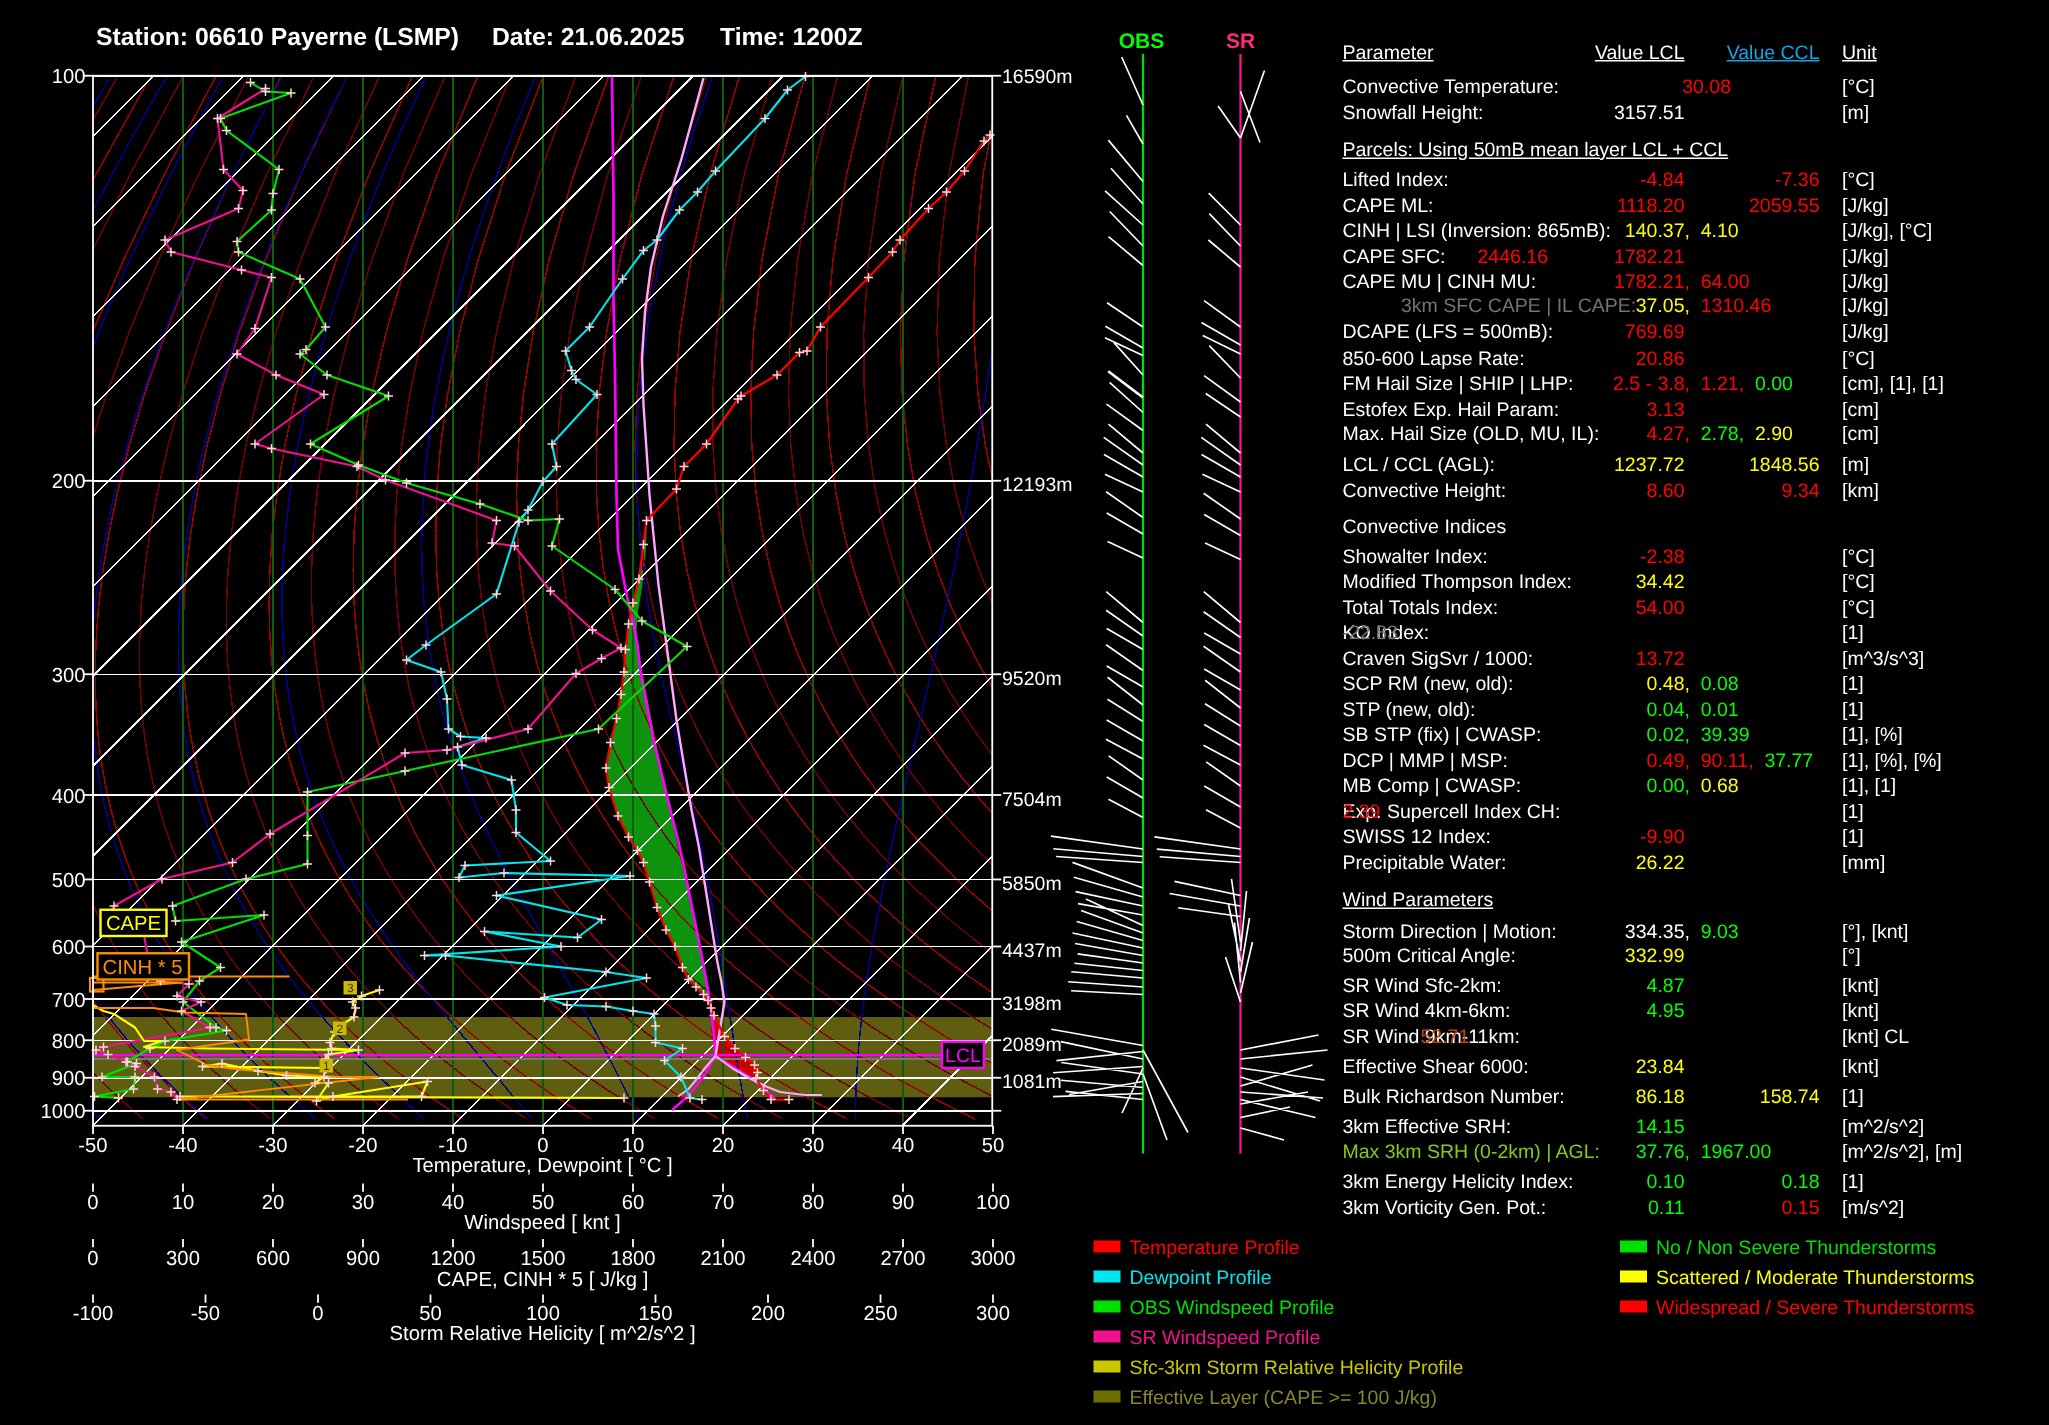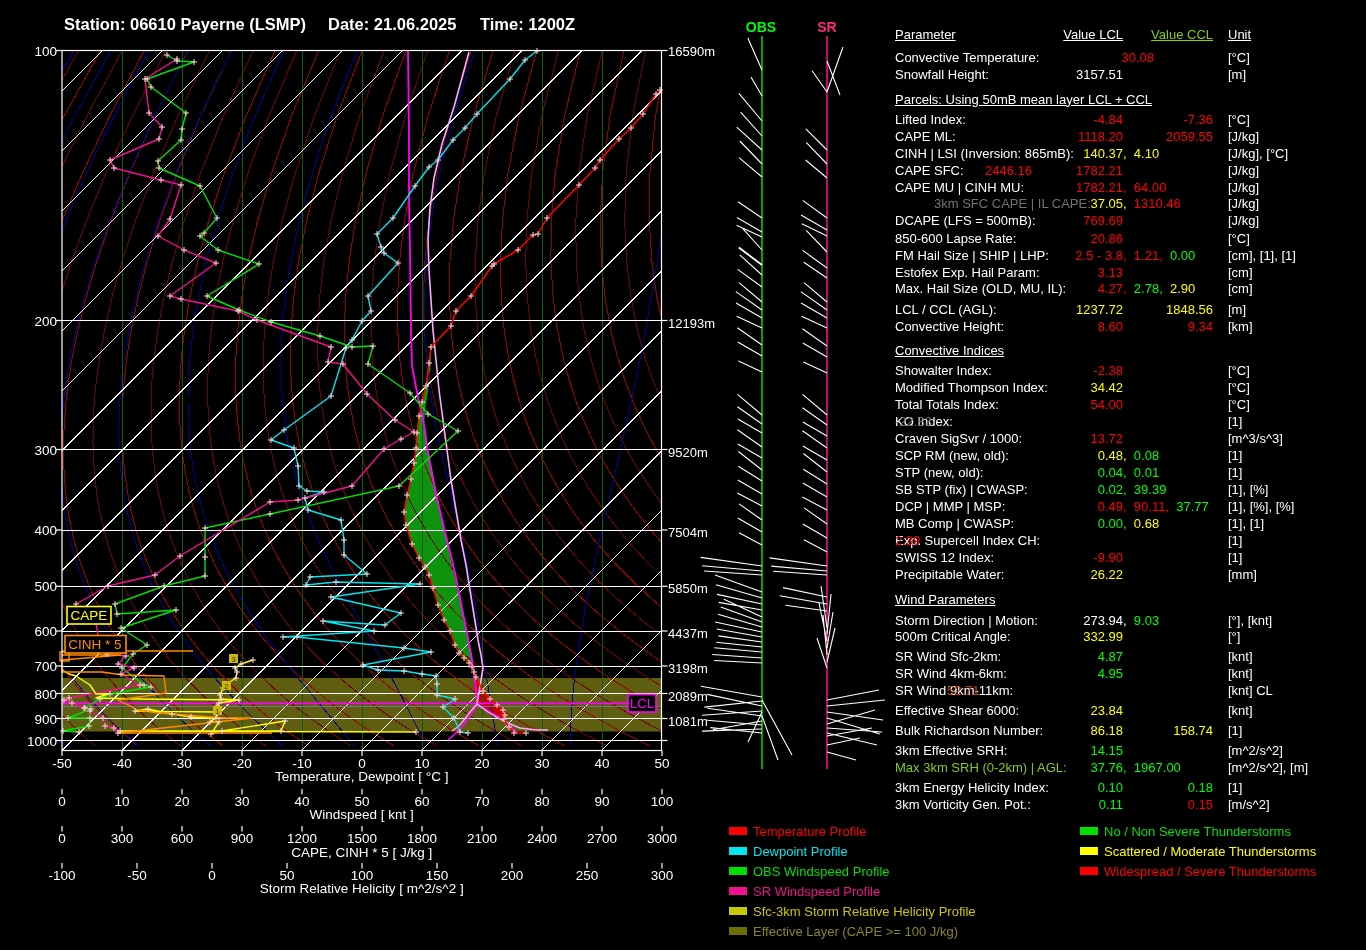--- a/index.html
+++ b/index.html
@@ -286,21 +286,21 @@
     <rect x="1080" y="827" width="18" height="8" fill="#00e000"></rect>
     <text x="1104" y="836" font-size="13" fill="#00e000">No / Non Severe Thunderstorms</text>
     <rect x="1080" y="847" width="18" height="8" fill="#ffff00"></rect>
     <text x="1104" y="856" font-size="13" fill="#ffff00">Scattered / Moderate Thunderstorms</text>
     <rect x="1080" y="867" width="18" height="8" fill="#ff0000"></rect>
     <text x="1104" y="876" font-size="13" fill="#ff0000">Widespread / Severe Thunderstorms</text>
 </svg>
 <div id="tab">
     <div style="position:absolute;left:895px;top:27px;color:#fff;text-decoration:underline">Parameter</div>
     <div style="position:absolute;left:895px;top:27px;width:228px;text-align:right;color:#fff"><span style="text-decoration:underline">Value LCL</span></div>
-    <div style="position:absolute;left:985px;top:27px;width:228px;text-align:right;color:#84cc16"><span style="text-decoration:underline">Value CCL</span></div>
+    <div style="position:absolute;left:985px;top:27px;width:228px;text-align:right;color:#0ea5e9"><span style="text-decoration:underline">Value CCL</span></div>
     <div style="position:absolute;left:1228px;top:27px;color:#fff;text-decoration:underline">Unit</div>
     <div style="position:absolute;left:895px;top:49.5px;color:#fff;white-space:pre">Convective Temperature:</div>
     <div style="position:absolute;left:926px;top:49.5px;width:228px;text-align:right;color:#ff0000;white-space:pre">30.08</div>
     <div style="position:absolute;left:1228px;top:49.5px;color:#fff;white-space:pre">[°C]</div>
     <div style="position:absolute;left:895px;top:66.5px;color:#fff;white-space:pre">Snowfall Height:</div>
     <div style="position:absolute;left:895px;top:66.5px;width:228px;text-align:right;color:#ffffff;white-space:pre">3157.51</div>
     <div style="position:absolute;left:1228px;top:66.5px;color:#fff;white-space:pre">[m]</div>
     <div style="position:absolute;left:895px;top:91.5px;color:#fff;text-decoration:underline;white-space:pre">Parcels: Using 50mB mean layer LCL + CCL</div>
     <div style="position:absolute;left:895px;top:111.5px;color:#fff;white-space:pre">Lifted Index:</div>
     <div style="position:absolute;left:895px;top:111.5px;width:228px;text-align:right;color:#ff0000;white-space:pre">-4.84</div>
@@ -344,21 +344,21 @@
     <div style="position:absolute;left:1123px;top:281.0px;white-space:pre"><span style="color:#ff0000">,  </span><span style="color:#00ff00">2.78</span><span style="color:#00ff00">,  </span><span style="color:#ffff00">2.90</span></div>
     <div style="position:absolute;left:1228px;top:281.0px;color:#fff;white-space:pre">[cm]</div>
     <div style="position:absolute;left:895px;top:301.5px;color:#fff;white-space:pre">LCL / CCL (AGL):</div>
     <div style="position:absolute;left:895px;top:301.5px;width:228px;text-align:right;color:#ffff00;white-space:pre">1237.72</div>
     <div style="position:absolute;left:985px;top:301.5px;width:228px;text-align:right;color:#ffff00;white-space:pre">1848.56</div>
     <div style="position:absolute;left:1228px;top:301.5px;color:#fff;white-space:pre">[m]</div>
     <div style="position:absolute;left:895px;top:318.5px;color:#fff;white-space:pre">Convective Height:</div>
     <div style="position:absolute;left:895px;top:318.5px;width:228px;text-align:right;color:#ff0000;white-space:pre">8.60</div>
     <div style="position:absolute;left:985px;top:318.5px;width:228px;text-align:right;color:#ff0000;white-space:pre">9.34</div>
     <div style="position:absolute;left:1228px;top:318.5px;color:#fff;white-space:pre">[km]</div>
-    <div style="position:absolute;left:895px;top:343.0px;color:#fff;text-decoration:underline;white-space:pre">Convective Indices</div>
+    <div style="position:absolute;left:895px;top:343.0px;color:#fff;white-space:pre">Convective Indices</div>
     <div style="position:absolute;left:895px;top:363.0px;color:#fff;white-space:pre">Showalter Index:</div>
     <div style="position:absolute;left:895px;top:363.0px;width:228px;text-align:right;color:#ff0000;white-space:pre">-2.38</div>
     <div style="position:absolute;left:1228px;top:363.0px;color:#fff;white-space:pre">[°C]</div>
     <div style="position:absolute;left:895px;top:380.0px;color:#fff;white-space:pre">Modified Thompson Index:</div>
     <div style="position:absolute;left:895px;top:380.0px;width:228px;text-align:right;color:#ffff00;white-space:pre">34.42</div>
     <div style="position:absolute;left:1228px;top:380.0px;color:#fff;white-space:pre">[°C]</div>
     <div style="position:absolute;left:895px;top:397.0px;color:#fff;white-space:pre">Total Totals Index:</div>
     <div style="position:absolute;left:895px;top:397.0px;width:228px;text-align:right;color:#ff0000;white-space:pre">54.00</div>
     <div style="position:absolute;left:1228px;top:397.0px;color:#fff;white-space:pre">[°C]</div>
     <div style="position:absolute;left:895px;top:414.0px;color:#fff;white-space:pre">KO Index:</div>
@@ -391,21 +391,21 @@
     <div style="position:absolute;left:895px;top:533.0px;width:228px;text-align:left;color:#ff0000;white-space:pre">2.39</div>
     <div style="position:absolute;left:1228px;top:533.0px;color:#fff;white-space:pre">[1]</div>
     <div style="position:absolute;left:895px;top:550.0px;color:#fff;white-space:pre">SWISS 12 Index:</div>
     <div style="position:absolute;left:895px;top:550.0px;width:228px;text-align:right;color:#ff0000;white-space:pre">-9.90</div>
     <div style="position:absolute;left:1228px;top:550.0px;color:#fff;white-space:pre">[1]</div>
     <div style="position:absolute;left:895px;top:567.0px;color:#fff;white-space:pre">Precipitable Water:</div>
     <div style="position:absolute;left:895px;top:567.0px;width:228px;text-align:right;color:#ffff00;white-space:pre">26.22</div>
     <div style="position:absolute;left:1228px;top:567.0px;color:#fff;white-space:pre">[mm]</div>
     <div style="position:absolute;left:895px;top:592.0px;color:#fff;text-decoration:underline;white-space:pre">Wind Parameters</div>
     <div style="position:absolute;left:895px;top:612.5px;color:#fff;white-space:pre">Storm Direction | Motion:</div>
-    <div style="position:absolute;left:895px;top:612.5px;width:228px;text-align:right;color:#ffffff;white-space:pre">273.94</div>
+    <div style="position:absolute;left:895px;top:612.5px;width:228px;text-align:right;color:#ffffff;white-space:pre">334.35</div>
     <div style="position:absolute;left:1123px;top:612.5px;white-space:pre"><span style="color:#ffffff">,  </span><span style="color:#00ff00">9.03</span></div>
     <div style="position:absolute;left:1228px;top:612.5px;color:#fff;white-space:pre">[°], [knt]</div>
     <div style="position:absolute;left:895px;top:629.0px;color:#fff;white-space:pre">500m Critical Angle:</div>
     <div style="position:absolute;left:895px;top:629.0px;width:228px;text-align:right;color:#ffff00;white-space:pre">332.99</div>
     <div style="position:absolute;left:1228px;top:629.0px;color:#fff;white-space:pre">[°]</div>
     <div style="position:absolute;left:895px;top:649.0px;color:#fff;white-space:pre">SR Wind Sfc-2km:</div>
     <div style="position:absolute;left:895px;top:649.0px;width:228px;text-align:right;color:#00ff00;white-space:pre">4.87</div>
     <div style="position:absolute;left:1228px;top:649.0px;color:#fff;white-space:pre">[knt]</div>
     <div style="position:absolute;left:895px;top:666.0px;color:#fff;white-space:pre">SR Wind 4km-6km:</div>
     <div style="position:absolute;left:895px;top:666.0px;width:228px;text-align:right;color:#00ff00;white-space:pre">4.95</div>

